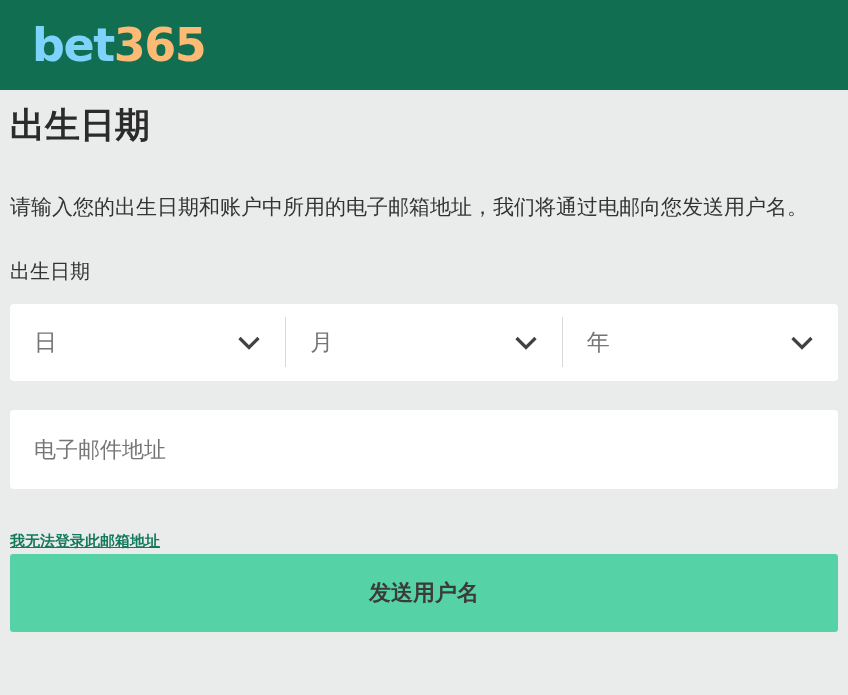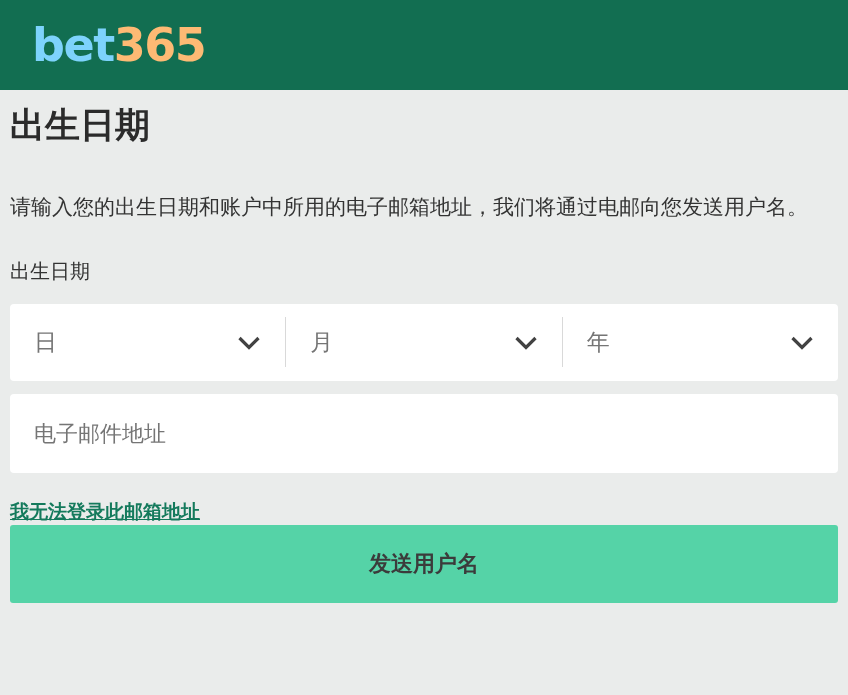--- a/index.html
+++ b/index.html
@@ -78,21 +78,21 @@
   }
   .select-divider {
     width: 1px;
     background: #d9d9d9;
     margin: 13px 0 14px 0;
   }
   .chevron svg { display: block; }
 
   
   .email-box {
-    margin-top: 13px;
+    margin-top: 29px;
     height: 79px;
     background: #ffffff;
     border-radius: 4px;
     display: flex;
     align-items: center;
   }
   .email-box input {
     width: 100%;
     height: 100%;
     border: none;
@@ -101,22 +101,22 @@
     padding: 0 24px;
     font-size: 22px;
     color: #333333;
     font-family: "Liberation Sans", "DejaVu Sans", sans-serif;
   }
   .email-box input::placeholder { color: #757575; opacity: 1; }
 
   
   .help-link {
     display: inline-block;
-    margin-top: 26px;
-    font-size: 19px;
+    margin-top: 39px;
+    font-size: 15px;
     line-height: 26px;
     font-weight: 700;
     color: #147a5c;
     text-decoration: underline;
     cursor: pointer;
   }
 
   
   .submit-btn {
     display: block;

